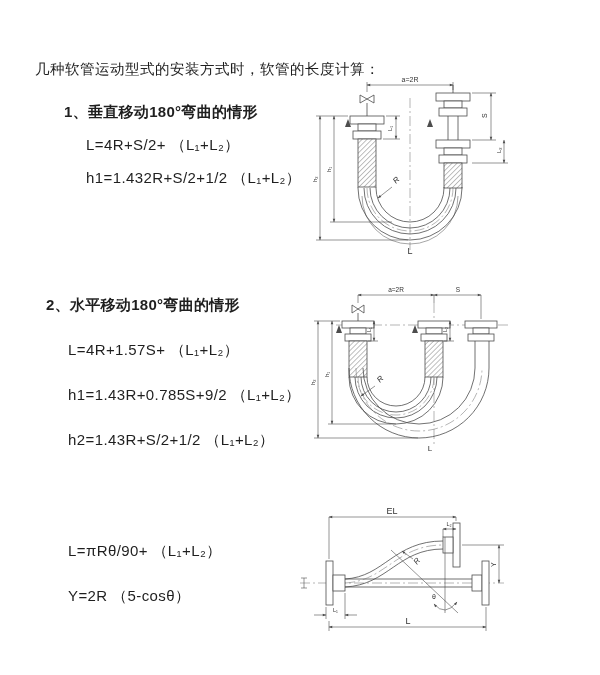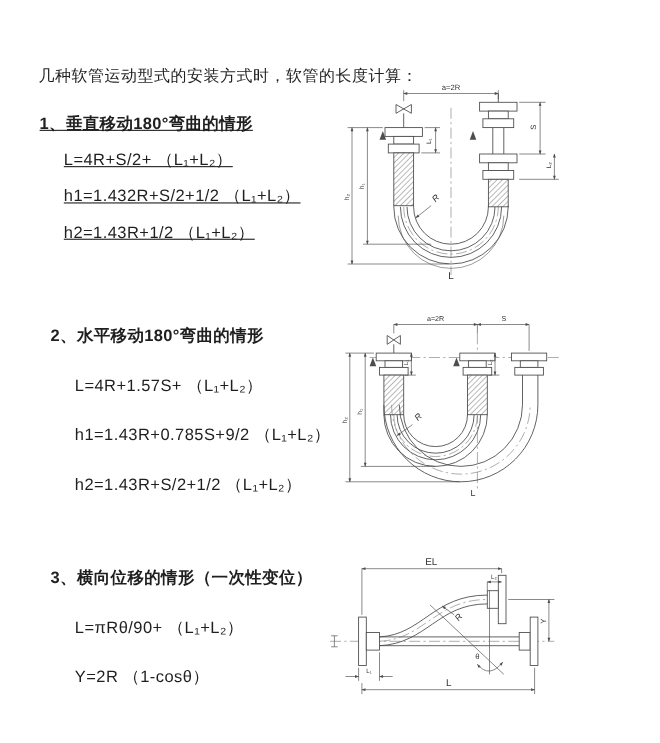--- a/index.html
+++ b/index.html
@@ -10,21 +10,21 @@
     color:#1f1f1f;
     position:relative;
     overflow:hidden;
   }
   .page{position:absolute;inset:0;background:#ffffff;}
   .doc-title{
     position:absolute;left:35px;top:20px;
     font-size:14.5px;font-weight:400;letter-spacing:.5px;margin-top:40px;
   }
   .section{position:absolute;}
-  .sec1{left:36px;top:103px;width:270px;text-decoration:underline;}
+  .sec1{left:64px;top:103px;width:270px;}
   .sec2{left:46px;top:296px;width:270px;}
   .sec3{left:46px;top:516px;width:270px;}
   .sec-heading{font-size:15px;font-weight:700;letter-spacing:.3px;}
   .formula{font-size:15px;margin-left:22px;margin-top:26px;letter-spacing:.4px;white-space:nowrap;}
   .sec1 .formula{margin-top:14px;}
   svg{position:absolute;overflow:visible;}
   #svg-d1{left:312px;top:70px;}
   #svg-d2{left:308px;top:283px;}
   #svg-d3{left:296px;top:505px;}
   svg text{fill:#333;font-family:"Liberation Sans",sans-serif;}
@@ -38,34 +38,32 @@
 <body>
 
 <div class="page">
 
   <div class="doc-title">几种软管运动型式的安装方式时，软管的长度计算：</div>
 
   <div class="section sec1">
     <div class="sec-heading">1、垂直移动180°弯曲的情形</div>
     <div class="formula">L=4R+S/2+ （L₁+L₂）</div>
     <div class="formula">h1=1.432R+S/2+1/2 （L₁+L₂）</div>
-    <div class="formula">h2=1.43R+1/2 （L₁+L₂）</div>
   </div>
 
   <div class="section sec2">
     <div class="sec-heading">2、水平移动180°弯曲的情形</div>
     <div class="formula">L=4R+1.57S+ （L₁+L₂）</div>
     <div class="formula">h1=1.43R+0.785S+9/2 （L₁+L₂）</div>
     <div class="formula">h2=1.43R+S/2+1/2 （L₁+L₂）</div>
   </div>
 
   <div class="section sec3">
-    <div class="sec-heading">3、横向位移的情形（一次性变位）</div>
     <div class="formula">L=πRθ/90+ （L₁+L₂）</div>
-    <div class="formula">Y=2R （1-cosθ）</div>
+    <div class="formula">Y=2R （5-cosθ）</div>
   </div>
 
   <svg id="svg-d1" width="278" height="190" viewBox="0 0 278 190">
     <defs>
       <marker id="d1arr" viewBox="0 0 10 10" refX="9" refY="5" markerWidth="9" markerHeight="6" orient="auto-start-reverse">
         <path d="M0,1.5 L10,5 L0,8.5 z" fill="#4d4d4d"></path>
       </marker>
       <pattern id="d1hatch" width="3.5" height="3.5" patternUnits="userSpaceOnUse" patternTransform="rotate(45)">
         <rect width="3.5" height="3.5" fill="#fff"></rect>
         <line x1="0" y1="0" x2="0" y2="3.5" stroke="#808080" stroke-width="1"></line>

